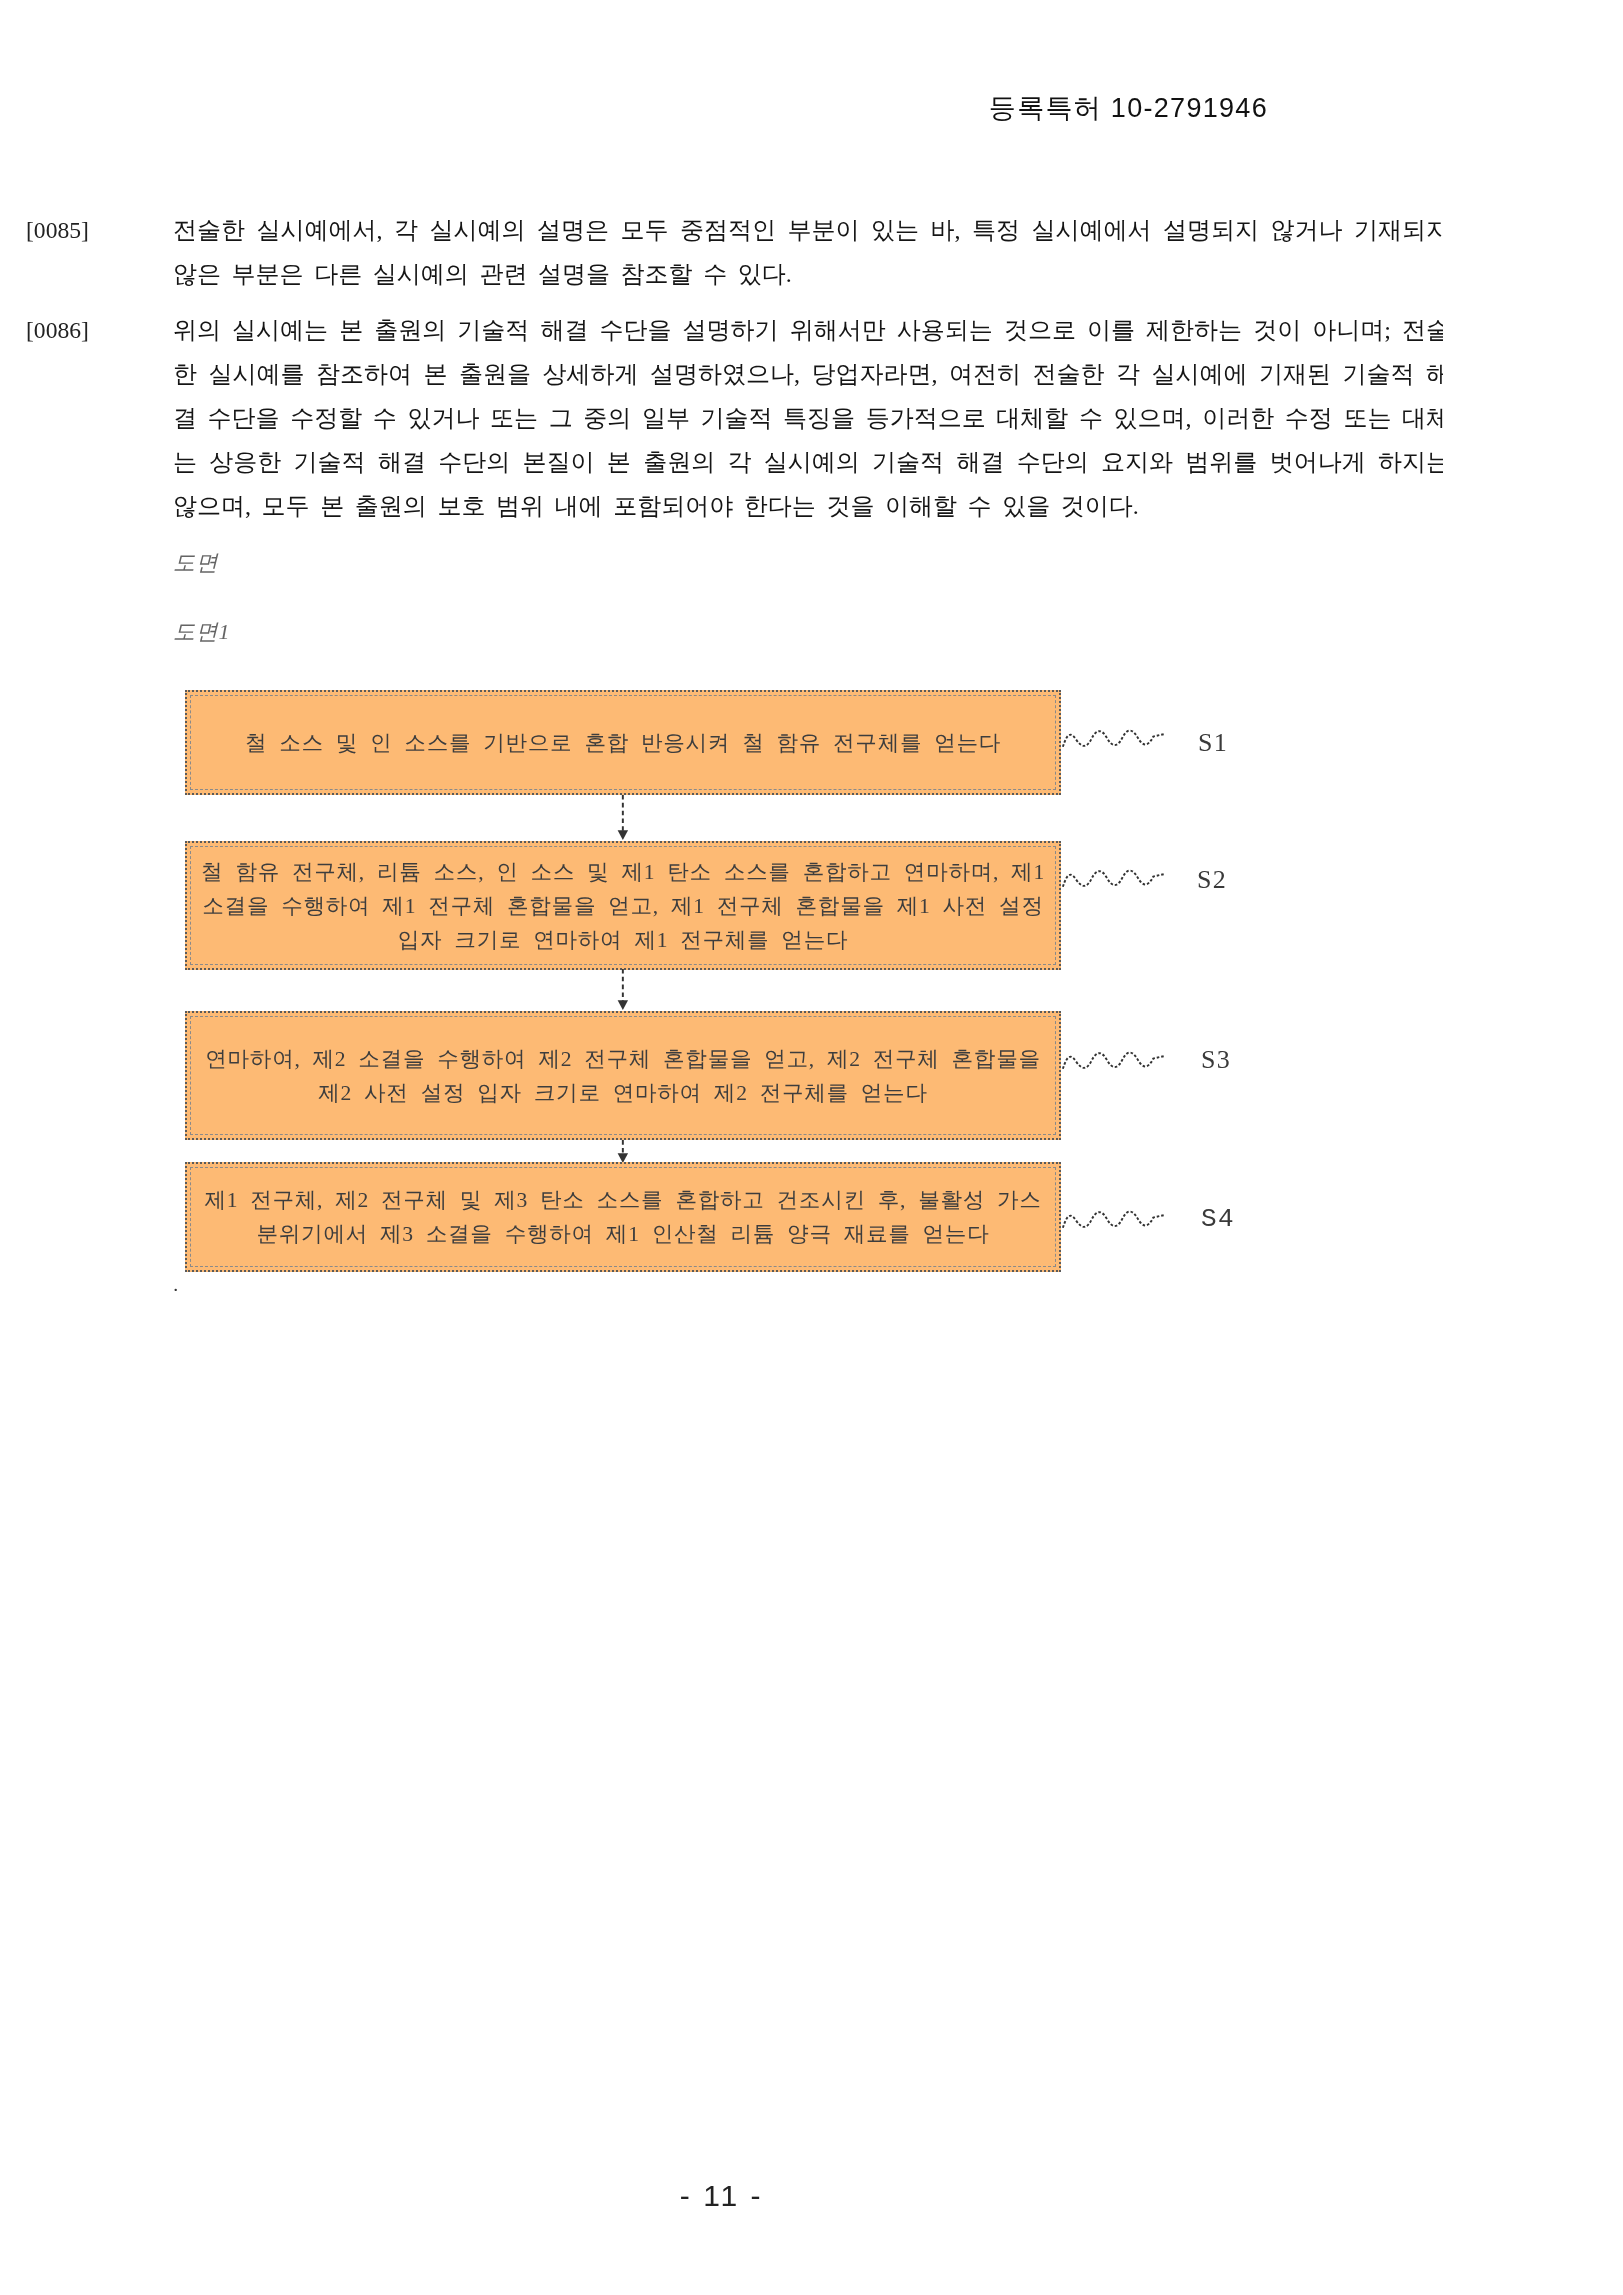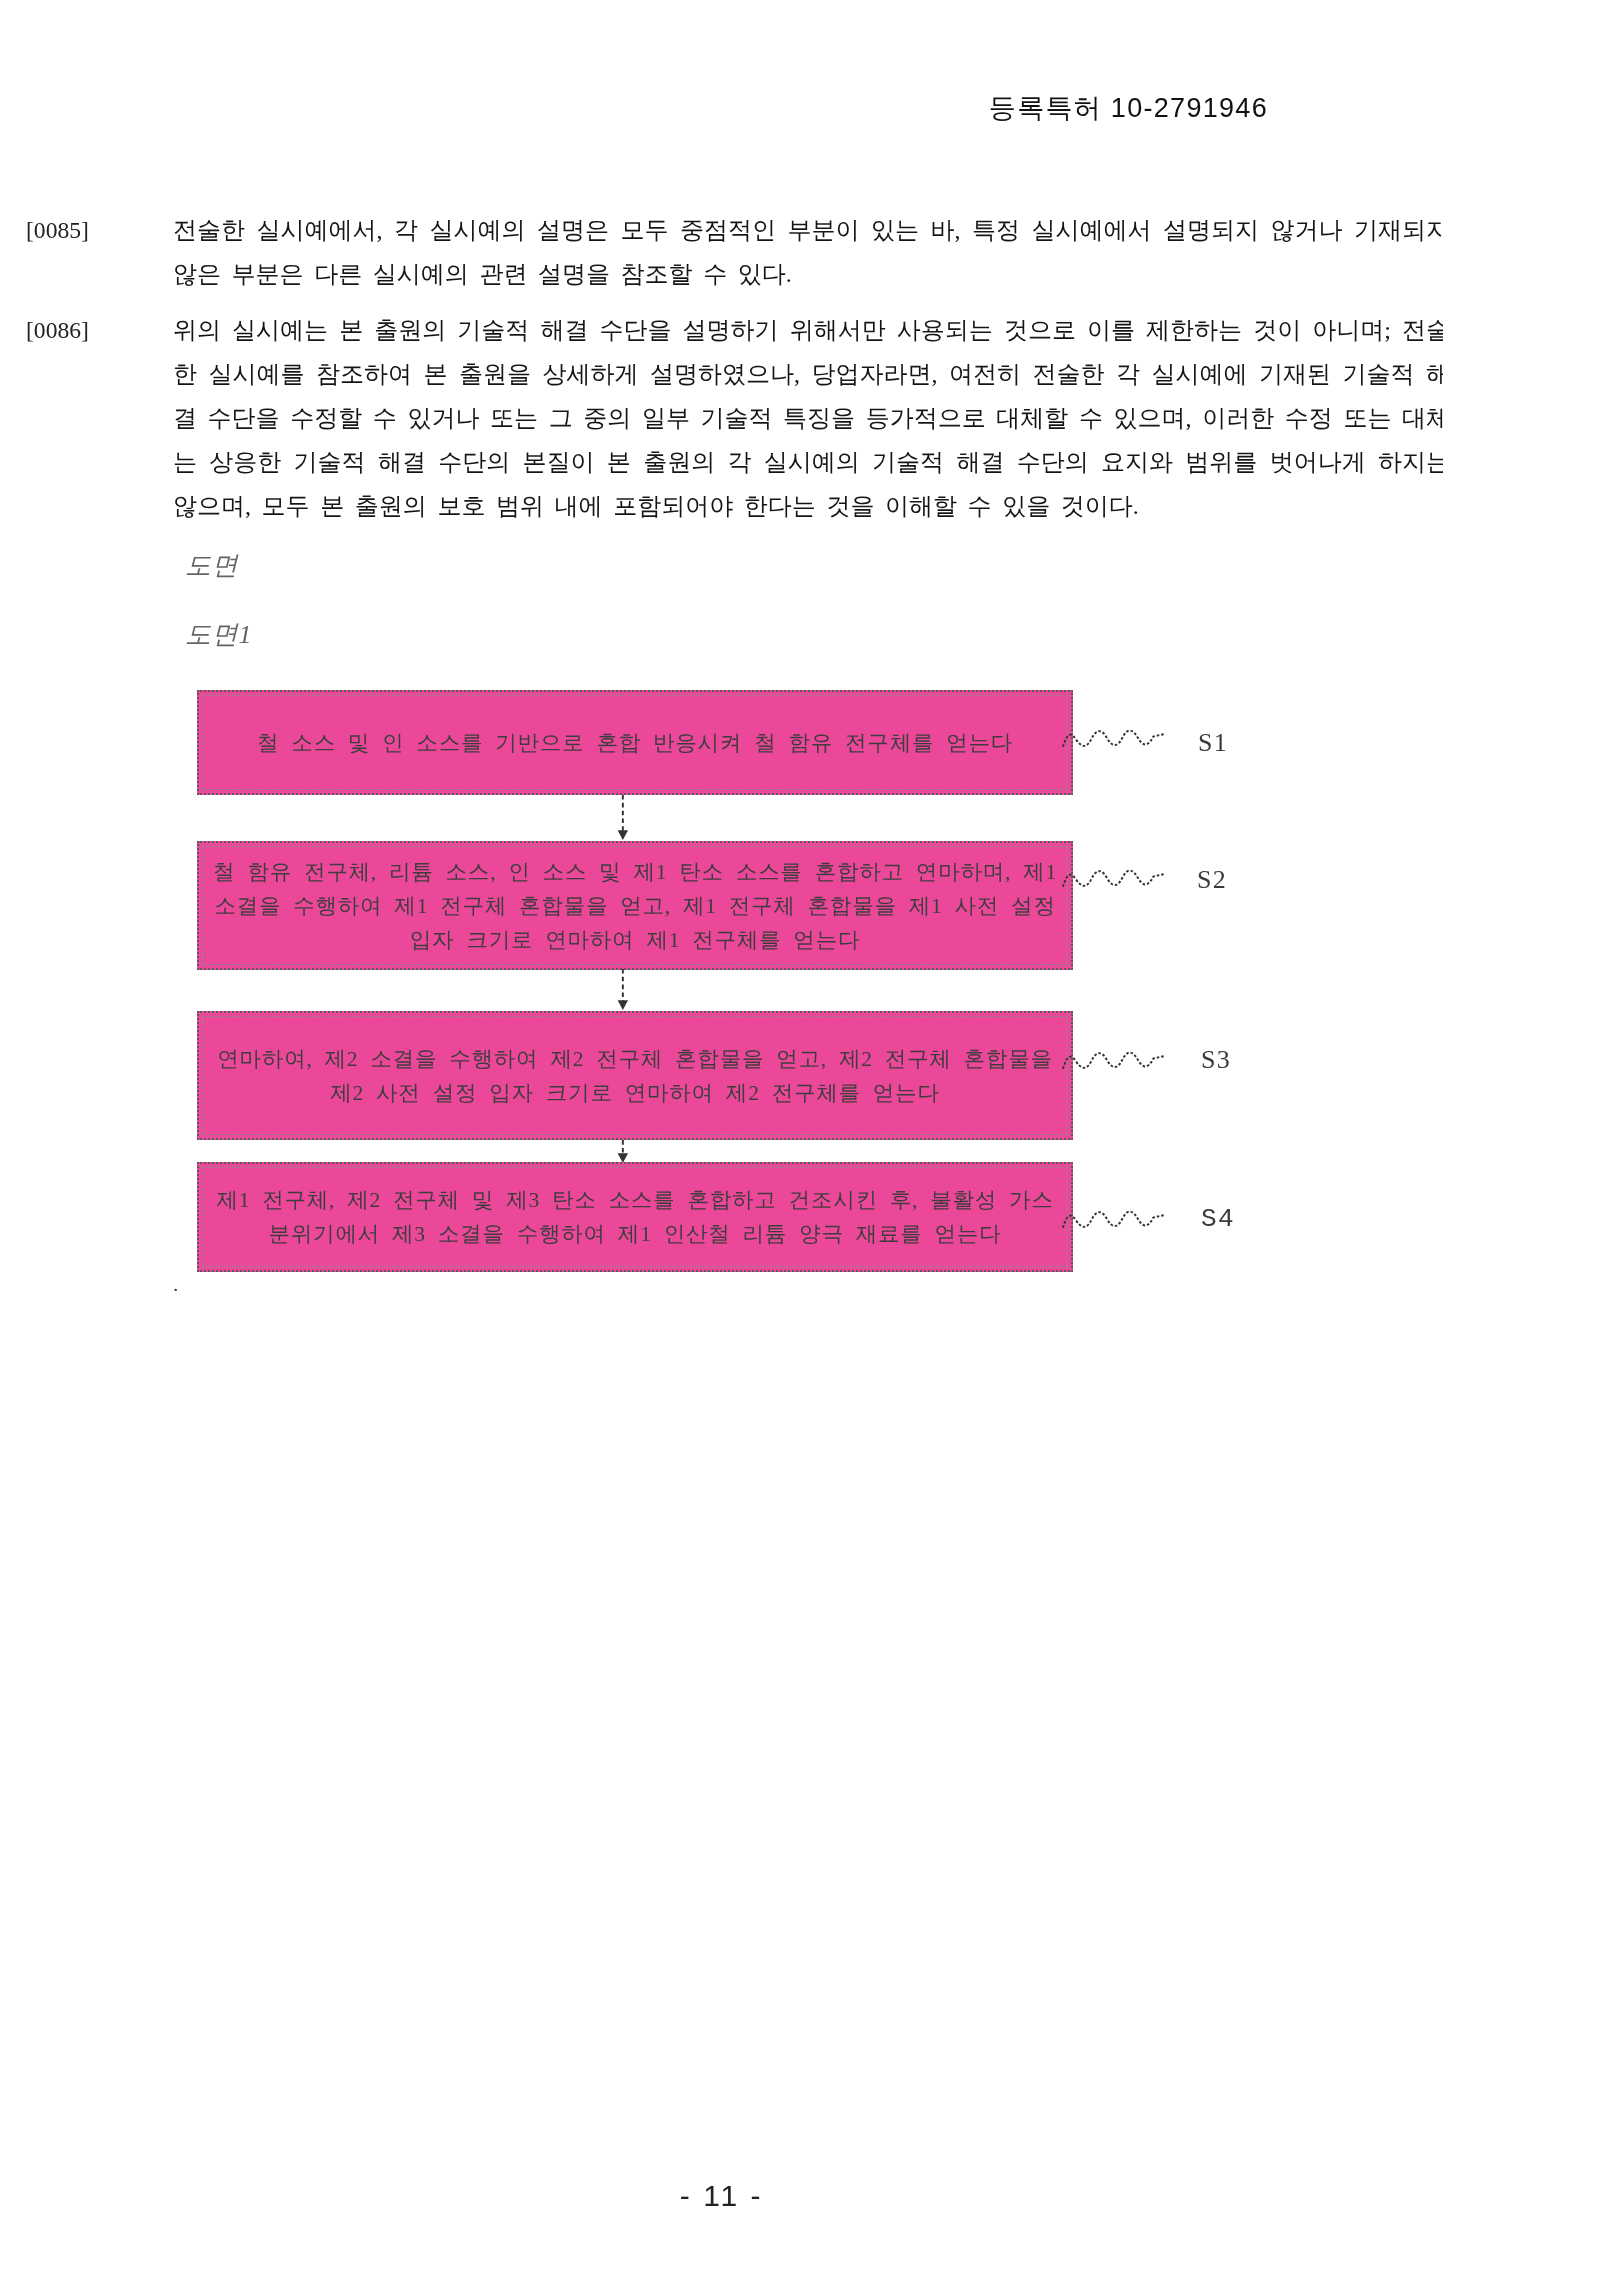--- a/index.html
+++ b/index.html
@@ -38,40 +38,40 @@
   .para-text{
     flex:1;
     font-size:24px;
     line-height:44px;
     text-align:justify;
     word-spacing:4.6px;
     color:#151515;
   }
   .fig-label{
     position:absolute;
-    left:185px;
-    font-size:26px;
+    left:173px;
+    font-size:22px;
     font-style:italic;
     color:#4a4a4a;
     opacity:.85;
     letter-spacing:0.7px;
   }
   .figure{
     position:absolute;
     left:185px;
     top:690px;
     width:1309px;
     height:622px;
   }
   .fc-box{
     position:absolute;
-    left:12px;
+    left:0;
     width:876px;
     border:2px dotted #5a5a5a;
-    background:#ec4899;
+    background:#fdba74;
     box-sizing:border-box;
     padding:2.6px;
   }
   .fc-inner{
     width:100%;
     height:100%;
     border:1.3px dashed #8a8a8a;
     box-sizing:border-box;
     display:flex;
     flex-direction:column;

